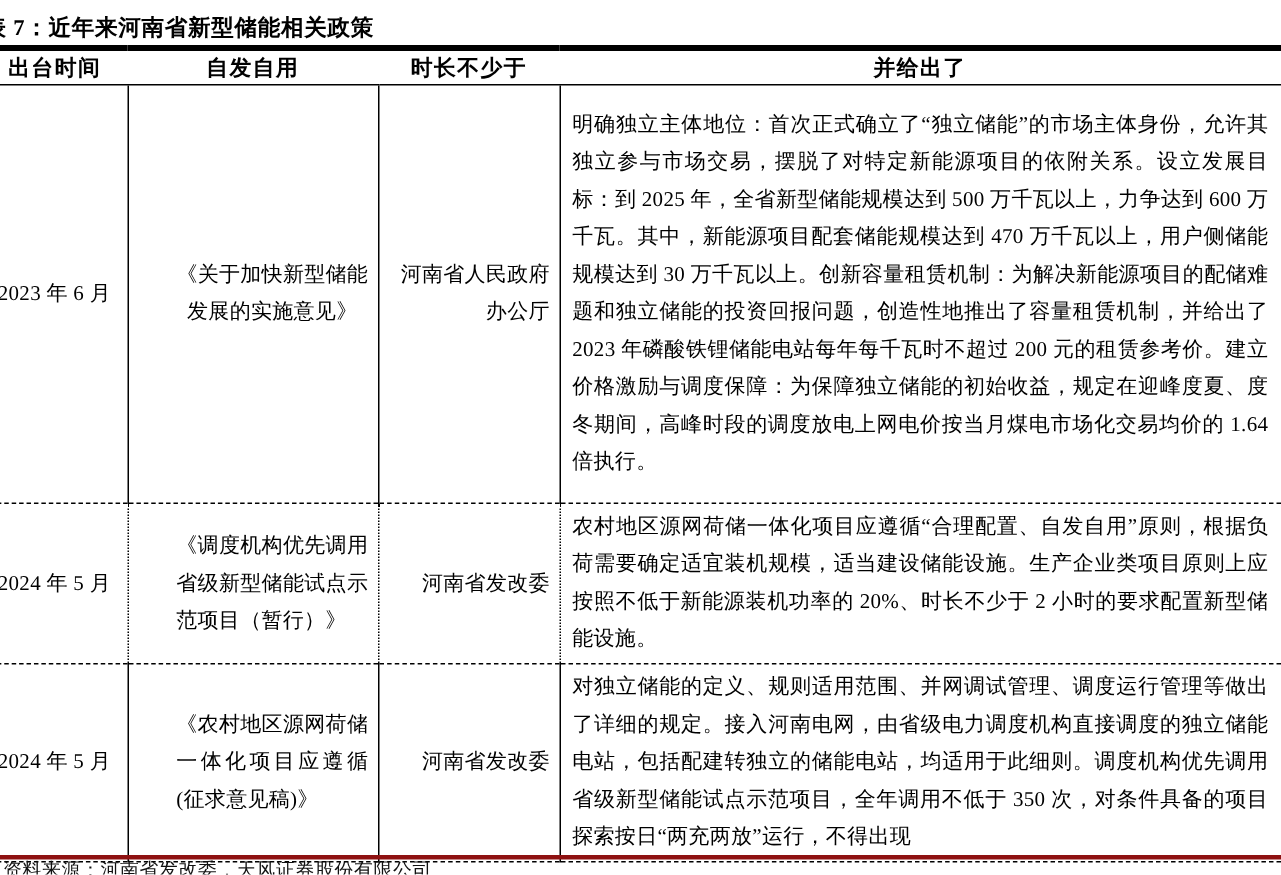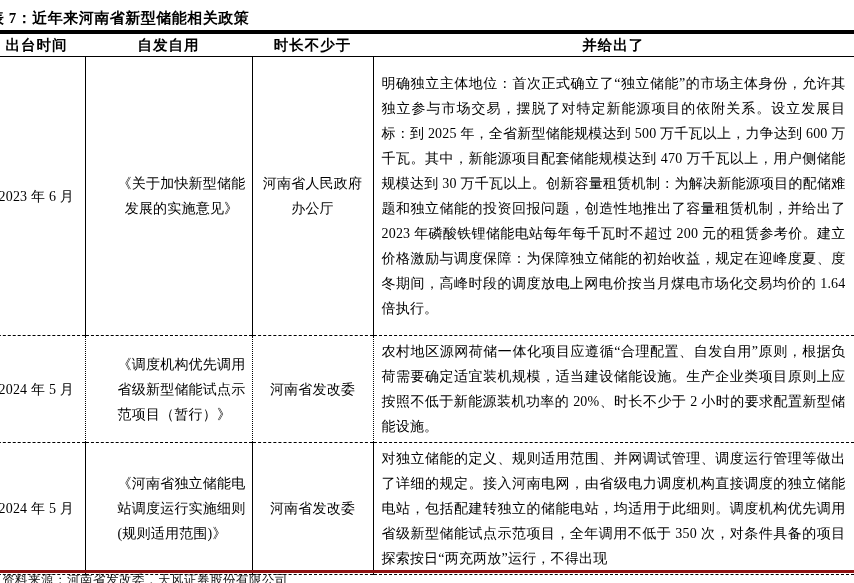--- a/index.html
+++ b/index.html
@@ -51,21 +51,21 @@
     font-size: 14px;
     line-height: 25px;
     vertical-align: middle;
     padding: 2px 6px;
     box-sizing: border-box;
     letter-spacing: 0.2px;
   }
   td.time  { text-align: center; white-space: nowrap; }
   td.doc   { text-align: center; border-left: 1px solid #000; border-right: 1px solid #000; padding-left: 32px; }
   td.doc.just { text-align: justify; text-align-last: left; }
-  td.dept  { text-align: center; }
+  td.dept  { text-align: right; }
   td.content {
     border-left: 1px solid #000;
     text-align: justify;
     padding: 3px 8px;
   }
   tr.r1 td { height: 279px; }
   tr.r2 td { height: 99px; }
   tr.r3 td { height: 126px; margin-left: 16px; }
   
   tr.r2 td, tr.r3 td { border-top: 1.5px dashed #000; }
@@ -120,21 +120,21 @@
         <td class="content">明确独立主体地位：首次正式确立了“独立储能”的市场主体身份，允许其独立参与市场交易，摆脱了对特定新能源项目的依附关系。设立发展目标：到 2025 年，全省新型储能规模达到 500 万千瓦以上，力争达到 600 万千瓦。其中，新能源项目配套储能规模达到 470 万千瓦以上，用户侧储能规模达到 30 万千瓦以上。创新容量租赁机制：为解决新能源项目的配储难题和独立储能的投资回报问题，创造性地推出了容量租赁机制，并给出了 2023 年磷酸铁锂储能电站每年每千瓦时不超过 200 元的租赁参考价。建立价格激励与调度保障：为保障独立储能的初始收益，规定在迎峰度夏、度冬期间，高峰时段的调度放电上网电价按当月煤电市场化交易均价的 1.64 倍执行。</td>
       </tr>
       <tr class="r2">
         <td class="time">2024 年 5 月</td>
         <td class="doc just">《调度机构优先调用省级新型储能试点示范项目（暂行）》</td>
         <td class="dept">河南省发改委</td>
         <td class="content">农村地区源网荷储一体化项目应遵循“合理配置、自发自用”原则，根据负荷需要确定适宜装机规模，适当建设储能设施。生产企业类项目原则上应按照不低于新能源装机功率的 20%、时长不少于 2 小时的要求配置新型储能设施。</td>
       </tr>
       <tr class="r3">
         <td class="time">2024 年 5 月</td>
-        <td class="doc just">《河南省独立储能电站调度运行实施细则(规则适用范围)》</td>
+        <td class="doc just">《农村地区源网荷储一体化项目应遵循(征求意见稿)》</td>
         <td class="dept">河南省发改委</td>
         <td class="content">对独立储能的定义、规则适用范围、并网调试管理、调度运行管理等做出了详细的规定。接入河南电网，由省级电力调度机构直接调度的独立储能电站，包括配建转独立的储能电站，均适用于此细则。调度机构优先调用省级新型储能试点示范项目，全年调用不低于 350 次，对条件具备的项目探索按日“两充两放”运行，不得出现</td>
       </tr>
     </tbody>
   </table>
 
 </div>
 
 <div class="page-rule" style="background: rgb(142, 17, 17);"></div>
 

